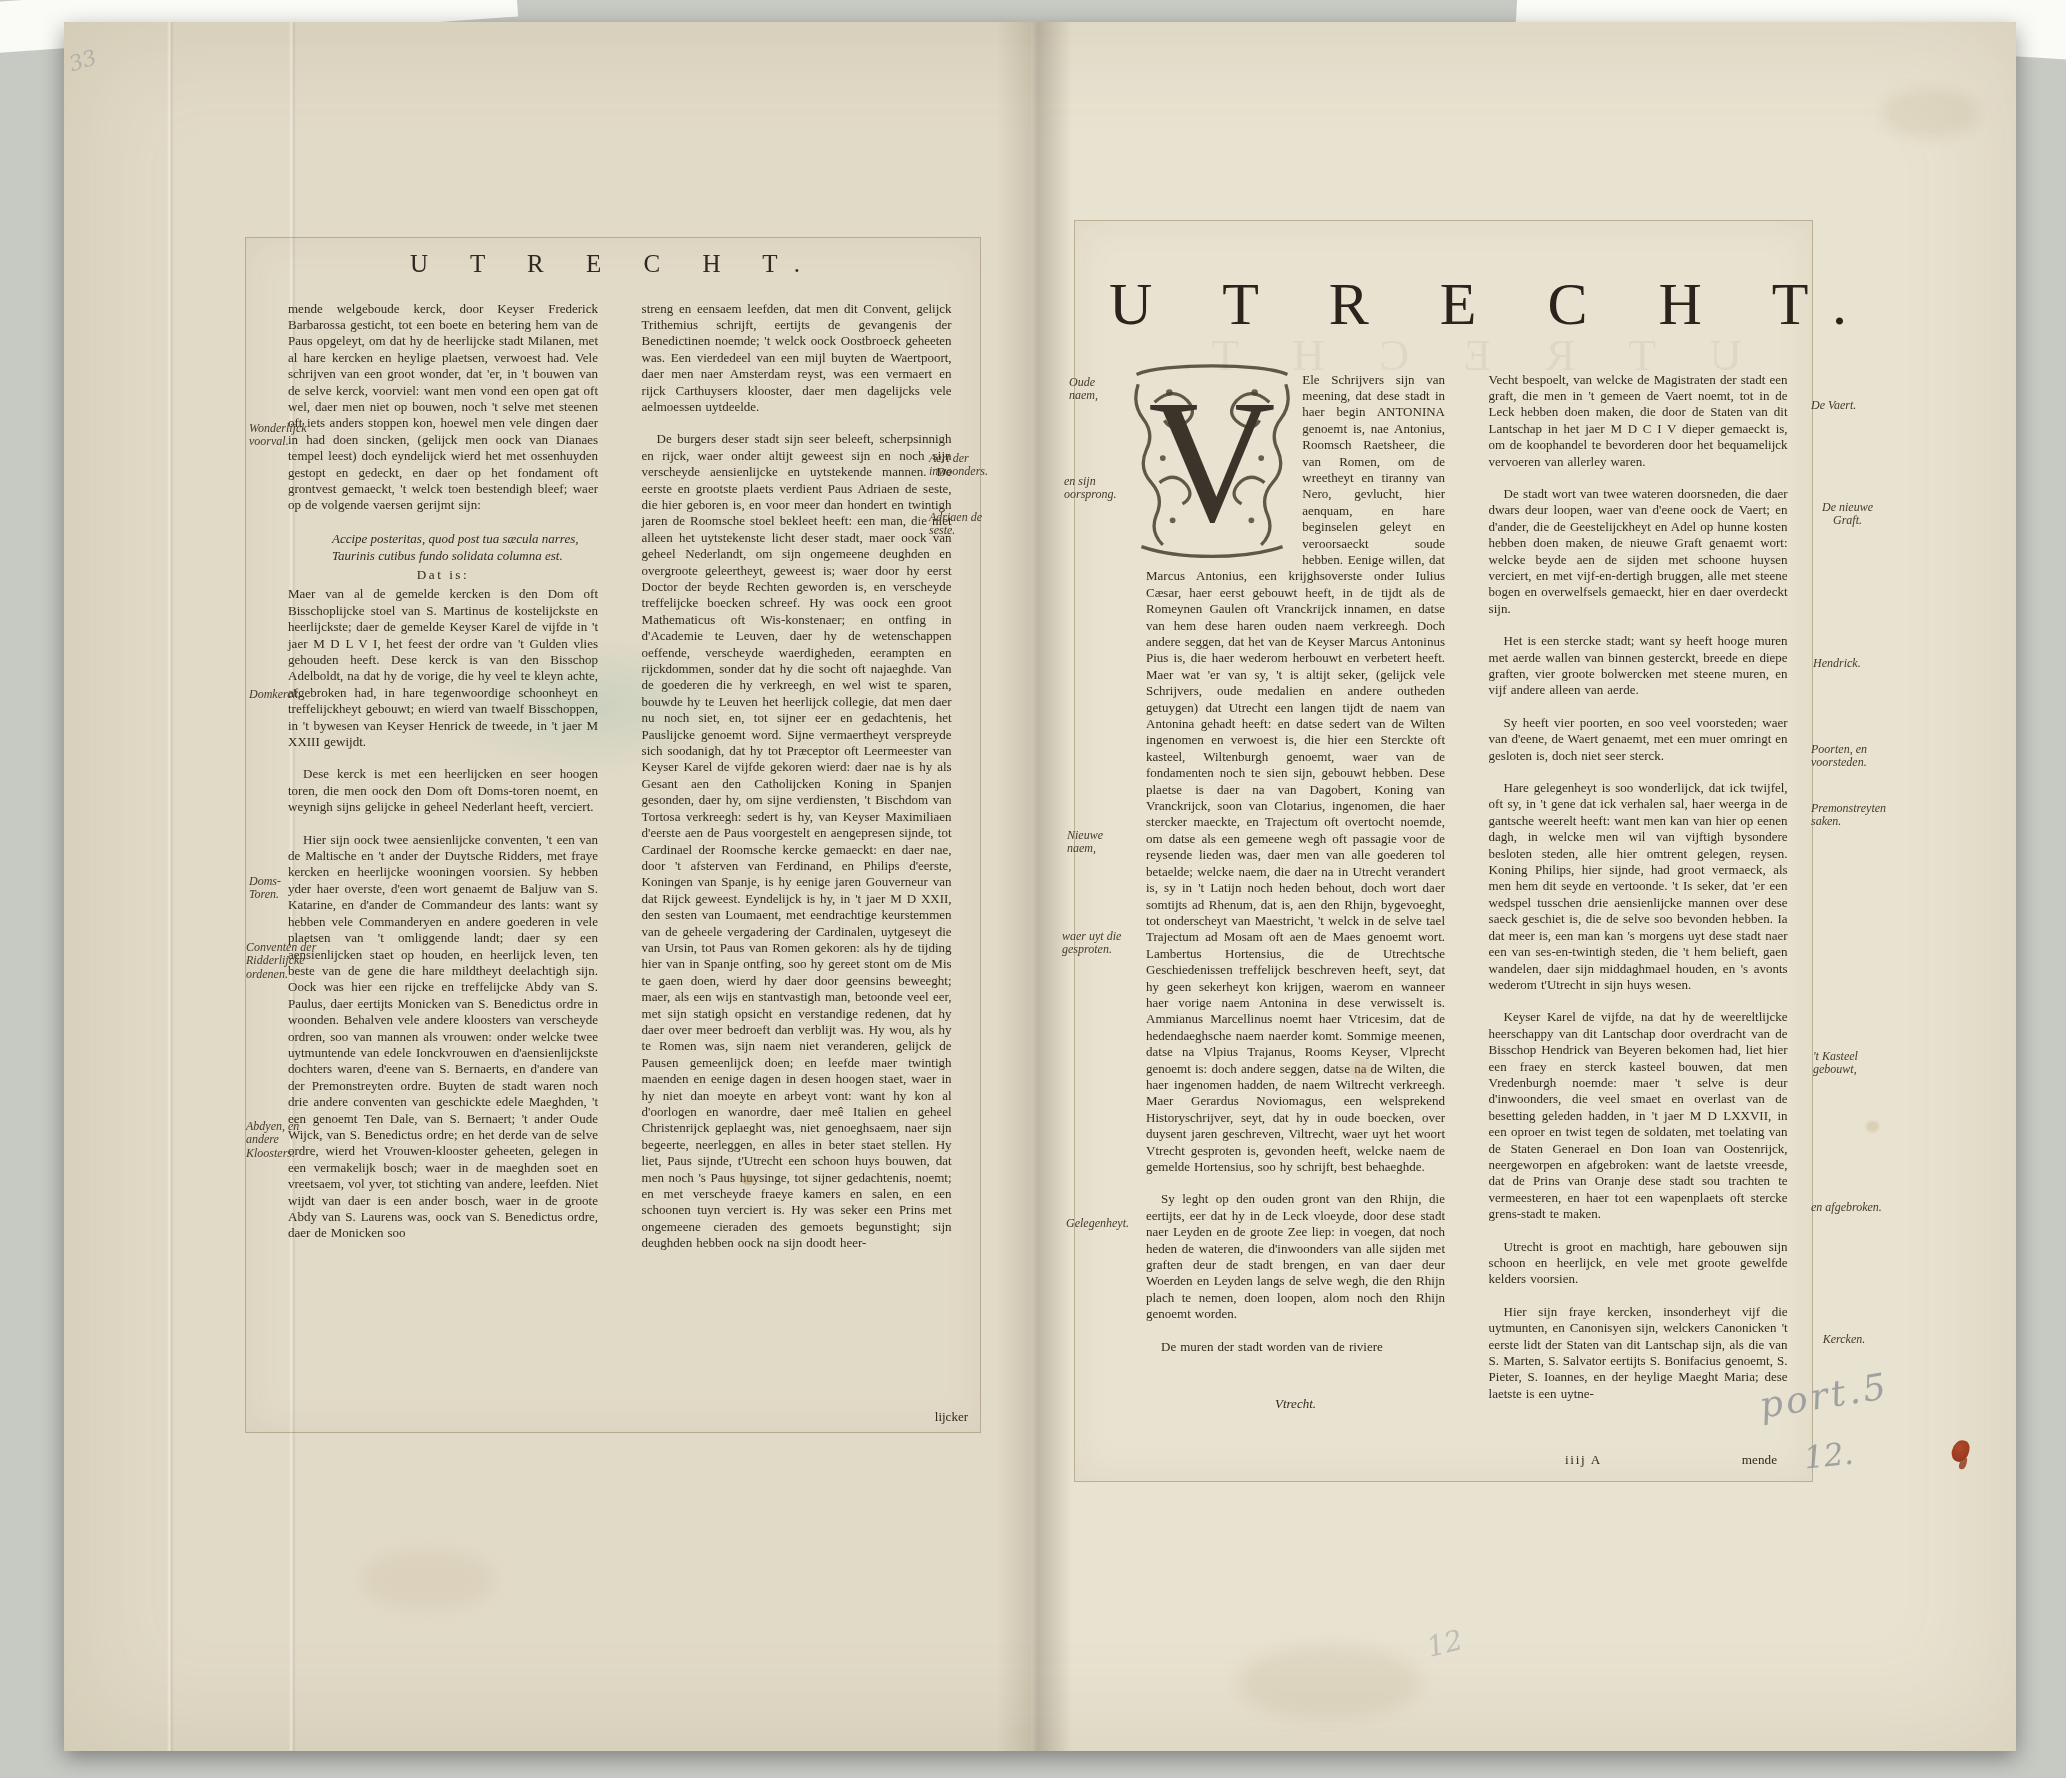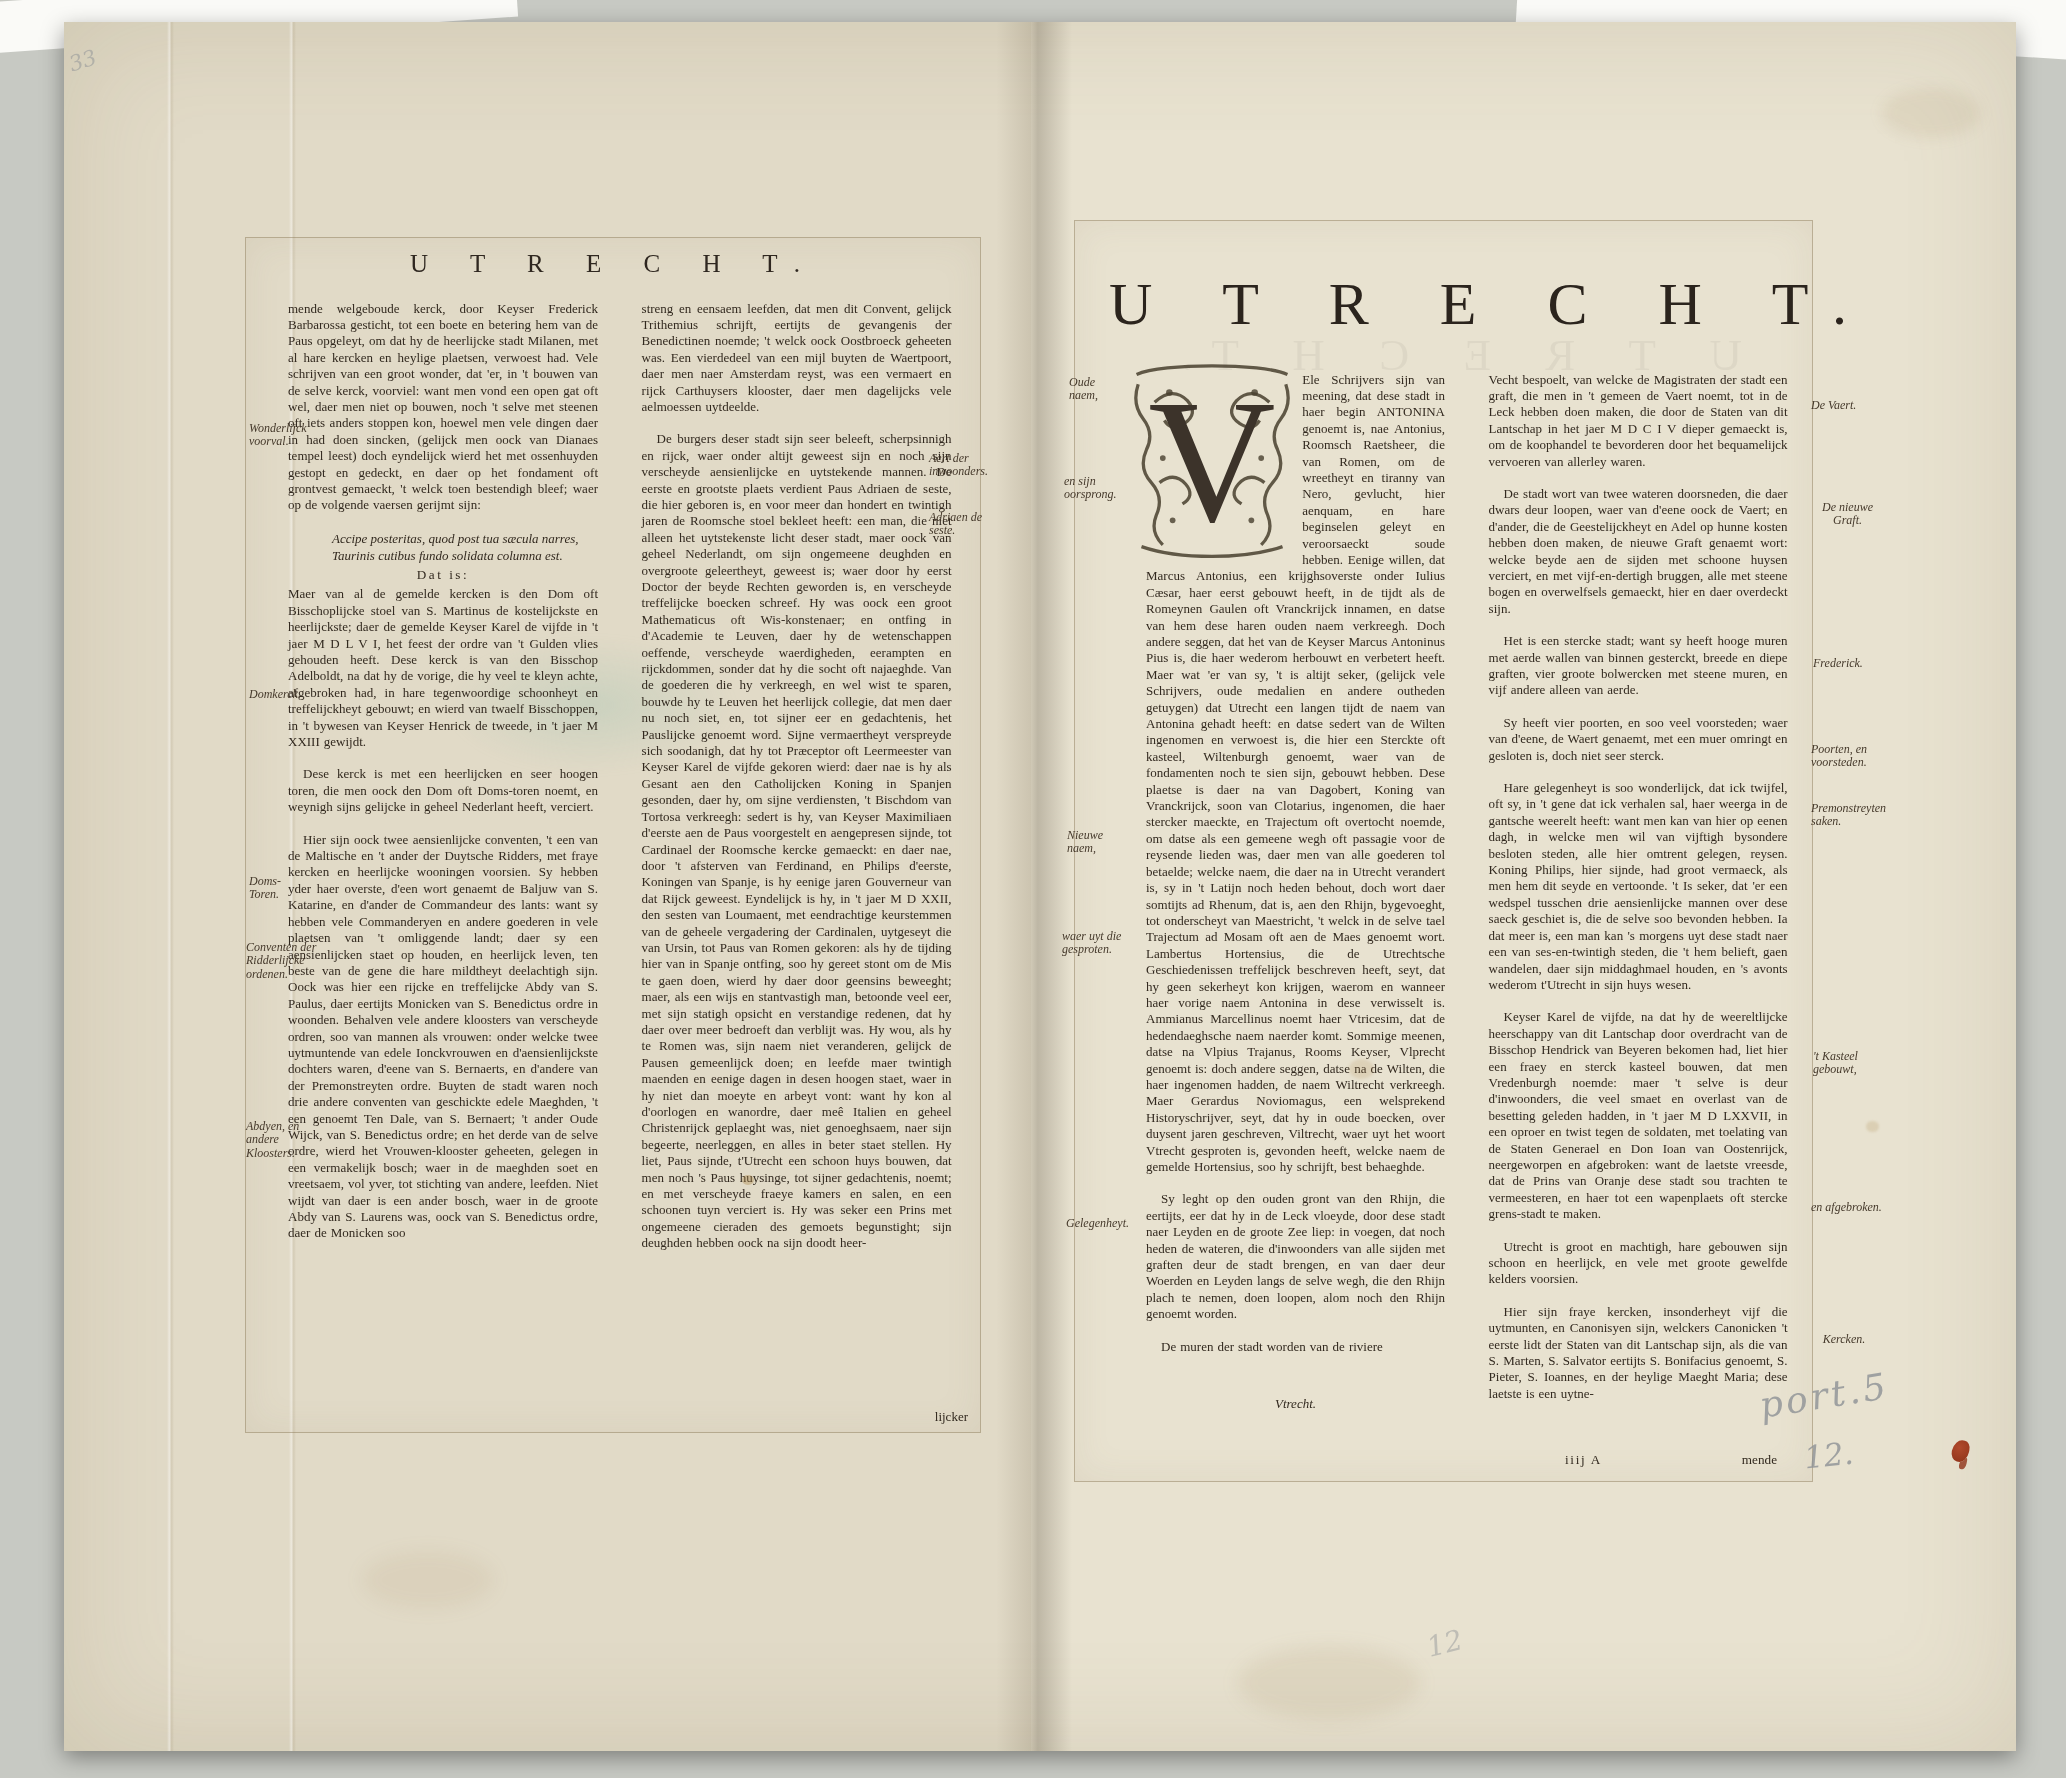--- a/index.html
+++ b/index.html
@@ -147,21 +147,21 @@
   </div>
 
   <div class="mnote" style="left:1005px;top:354px;width:56px;">Oude naem,</div>
   <div class="mnote" style="left:1000px;top:453px;width:63px;">en sijn oorsprong.</div>
   <div class="mnote" style="left:1003px;top:807px;width:58px;">Nieuwe naem,</div>
   <div class="mnote" style="left:998px;top:908px;width:60px;">waer uyt die gesproten.</div>
   <div class="mnote" style="left:1002px;top:1195px;width:56px;">Gelegenheyt.</div>
 
   <div class="mnote" style="left:1747px;top:377px;width:73px;">De Vaert.</div>
   <div class="mnote" style="left:1747px;top:479px;width:73px;text-align:center;">De nieuwe Graft.</div>
-  <div class="mnote" style="left:1749px;top:635px;width:73px;">Frederick.</div>
+  <div class="mnote" style="left:1749px;top:635px;width:73px;">Hendrick.</div>
   <div class="mnote" style="left:1747px;top:721px;width:76px;">Poorten, en voorsteden.</div>
   <div class="mnote" style="left:1747px;top:780px;width:73px;">Premonstreyten saken.</div>
   <div class="mnote" style="left:1749px;top:1028px;width:73px;">'t Kasteel gebouwt,</div>
   <div class="mnote" style="left:1747px;top:1179px;width:74px;">en afgebroken.</div>
   <div class="mnote" style="left:1747px;top:1311px;width:66px;text-align:center;">Kercken.</div>
 
   <div class="stain" style="left:678px;top:1153px;width:11.6px;height:10px;background:rgba(165,125,60,.35);"></div>
   <div class="stain" style="left:1285px;top:1037px;width:25px;height:20px;background:rgba(170,135,70,.18);filter:blur(1.7px);"></div>
   <div class="stain" style="left:1802px;top:1099px;width:13.2px;height:11.6px;background:rgba(170,135,70,.2);filter:blur(0.8px);"></div>
   <div class="stain" style="left:1174px;top:1624px;width:182px;height:74px;background:rgba(150,120,65,.10);filter:blur(8.3px);"></div>

